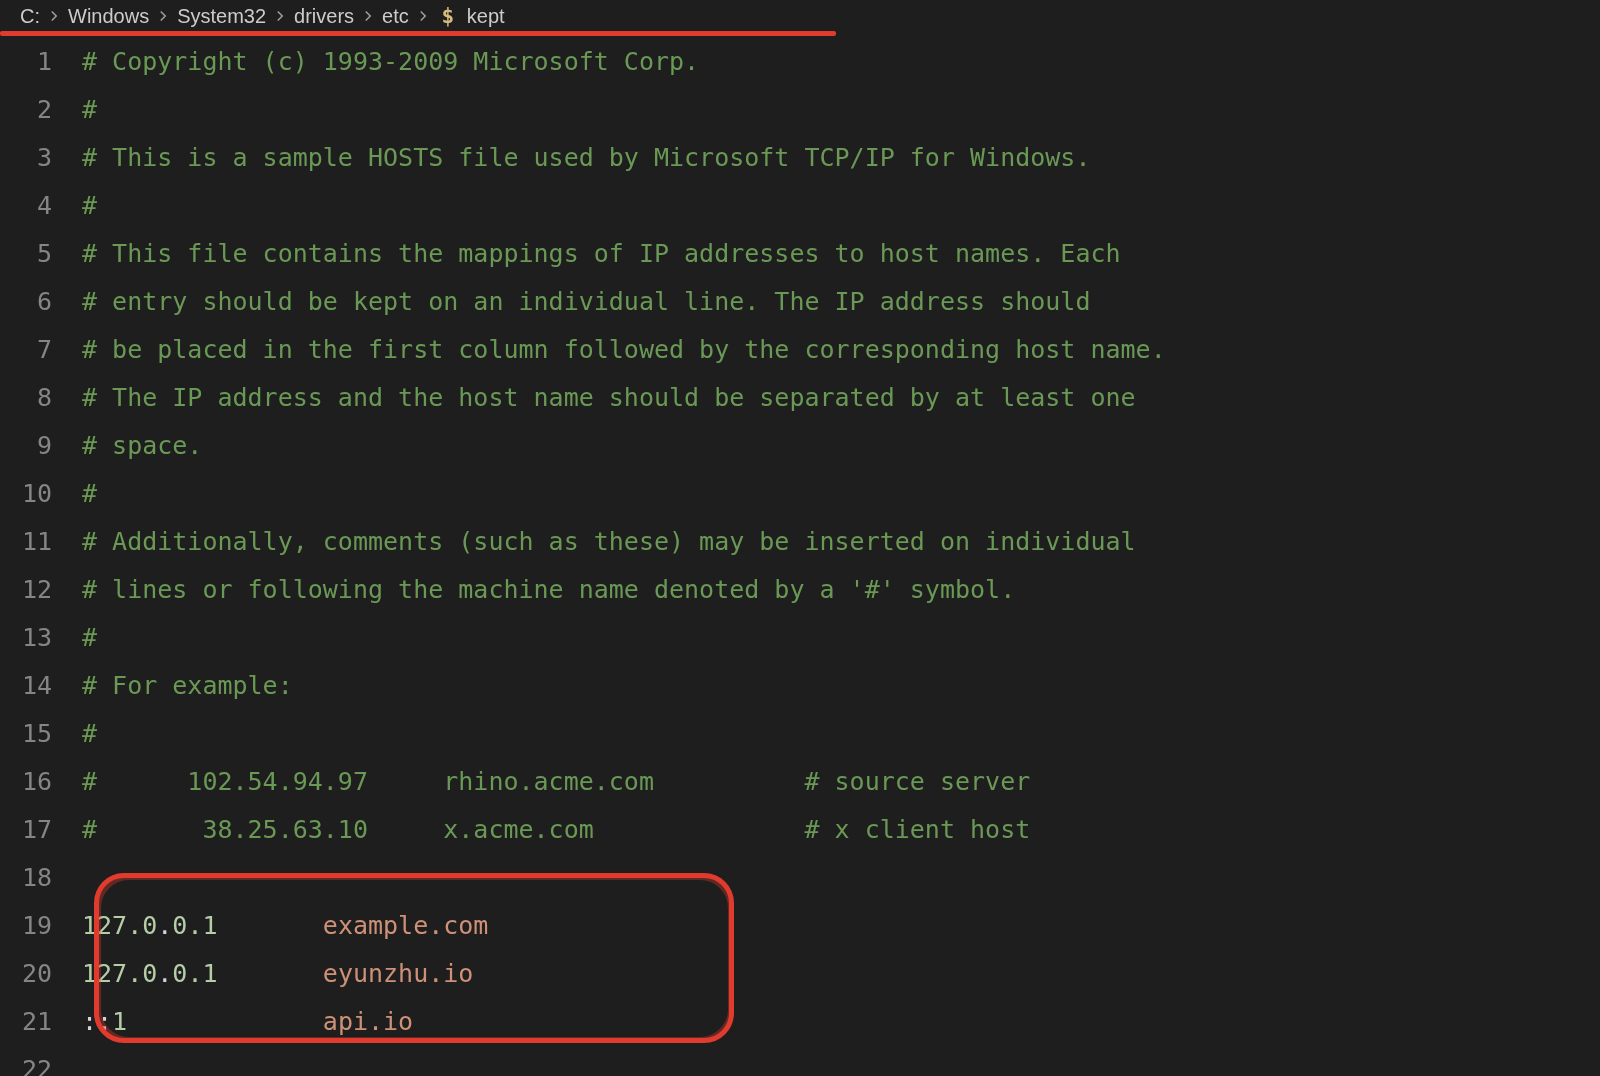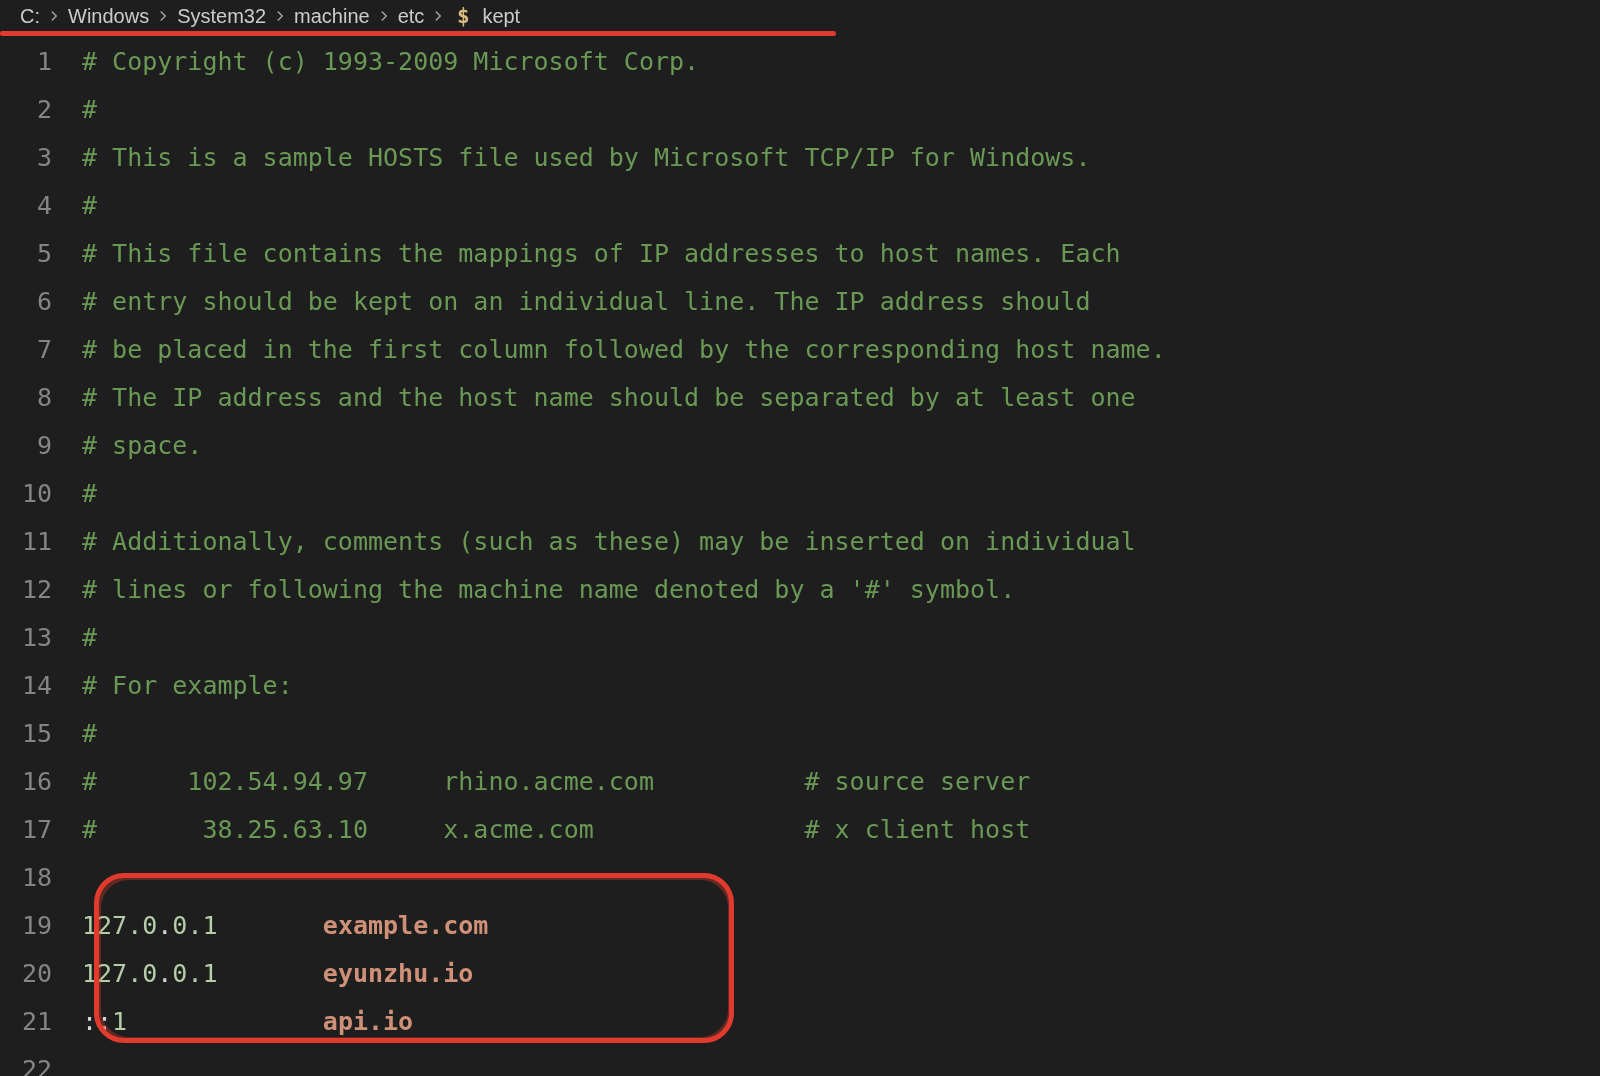--- a/index.html
+++ b/index.html
@@ -91,21 +91,21 @@
     color: var(--gutter-fg);
     padding-right: 30px;
     user-select: none;
   }
   .code {
     flex: 1 1 auto;
     color: #d4d4d4; 
   }
   .tok-comment { color: var(--comment-green); }
   .tok-number  { color: var(--number-green); }
-  .tok-host    { color: var(--string-orange); font-weight: bold; }
+  .tok-host    { color: var(--string-orange); }
 
   
   .annot-box {
     position: absolute;
     border: 5px solid var(--annot-red);
     border-radius: 30px;
     pointer-events: none;
   }
   .annot-box::after {
     
@@ -132,21 +132,21 @@
     <svg width="12" height="12" viewBox="0 0 16 16">
         <path d="M5 2l6 6-6 6" fill="none" stroke="currentColor" stroke-width="2"></path>
       </svg>
   </span>
   <span class="crumb">System32</span>
   <span class="crumb-sep">
     <svg width="12" height="12" viewBox="0 0 16 16">
         <path d="M5 2l6 6-6 6" fill="none" stroke="currentColor" stroke-width="2"></path>
       </svg>
   </span>
-  <span class="crumb">machine</span>
+  <span class="crumb">drivers</span>
   <span class="crumb-sep">
     <svg width="12" height="12" viewBox="0 0 16 16">
         <path d="M5 2l6 6-6 6" fill="none" stroke="currentColor" stroke-width="2"></path>
       </svg>
   </span>
   <span class="crumb">etc</span>
   <span class="crumb-sep">
     <svg width="12" height="12" viewBox="0 0 16 16">
         <path d="M5 2l6 6-6 6" fill="none" stroke="currentColor" stroke-width="2"></path>
       </svg>

